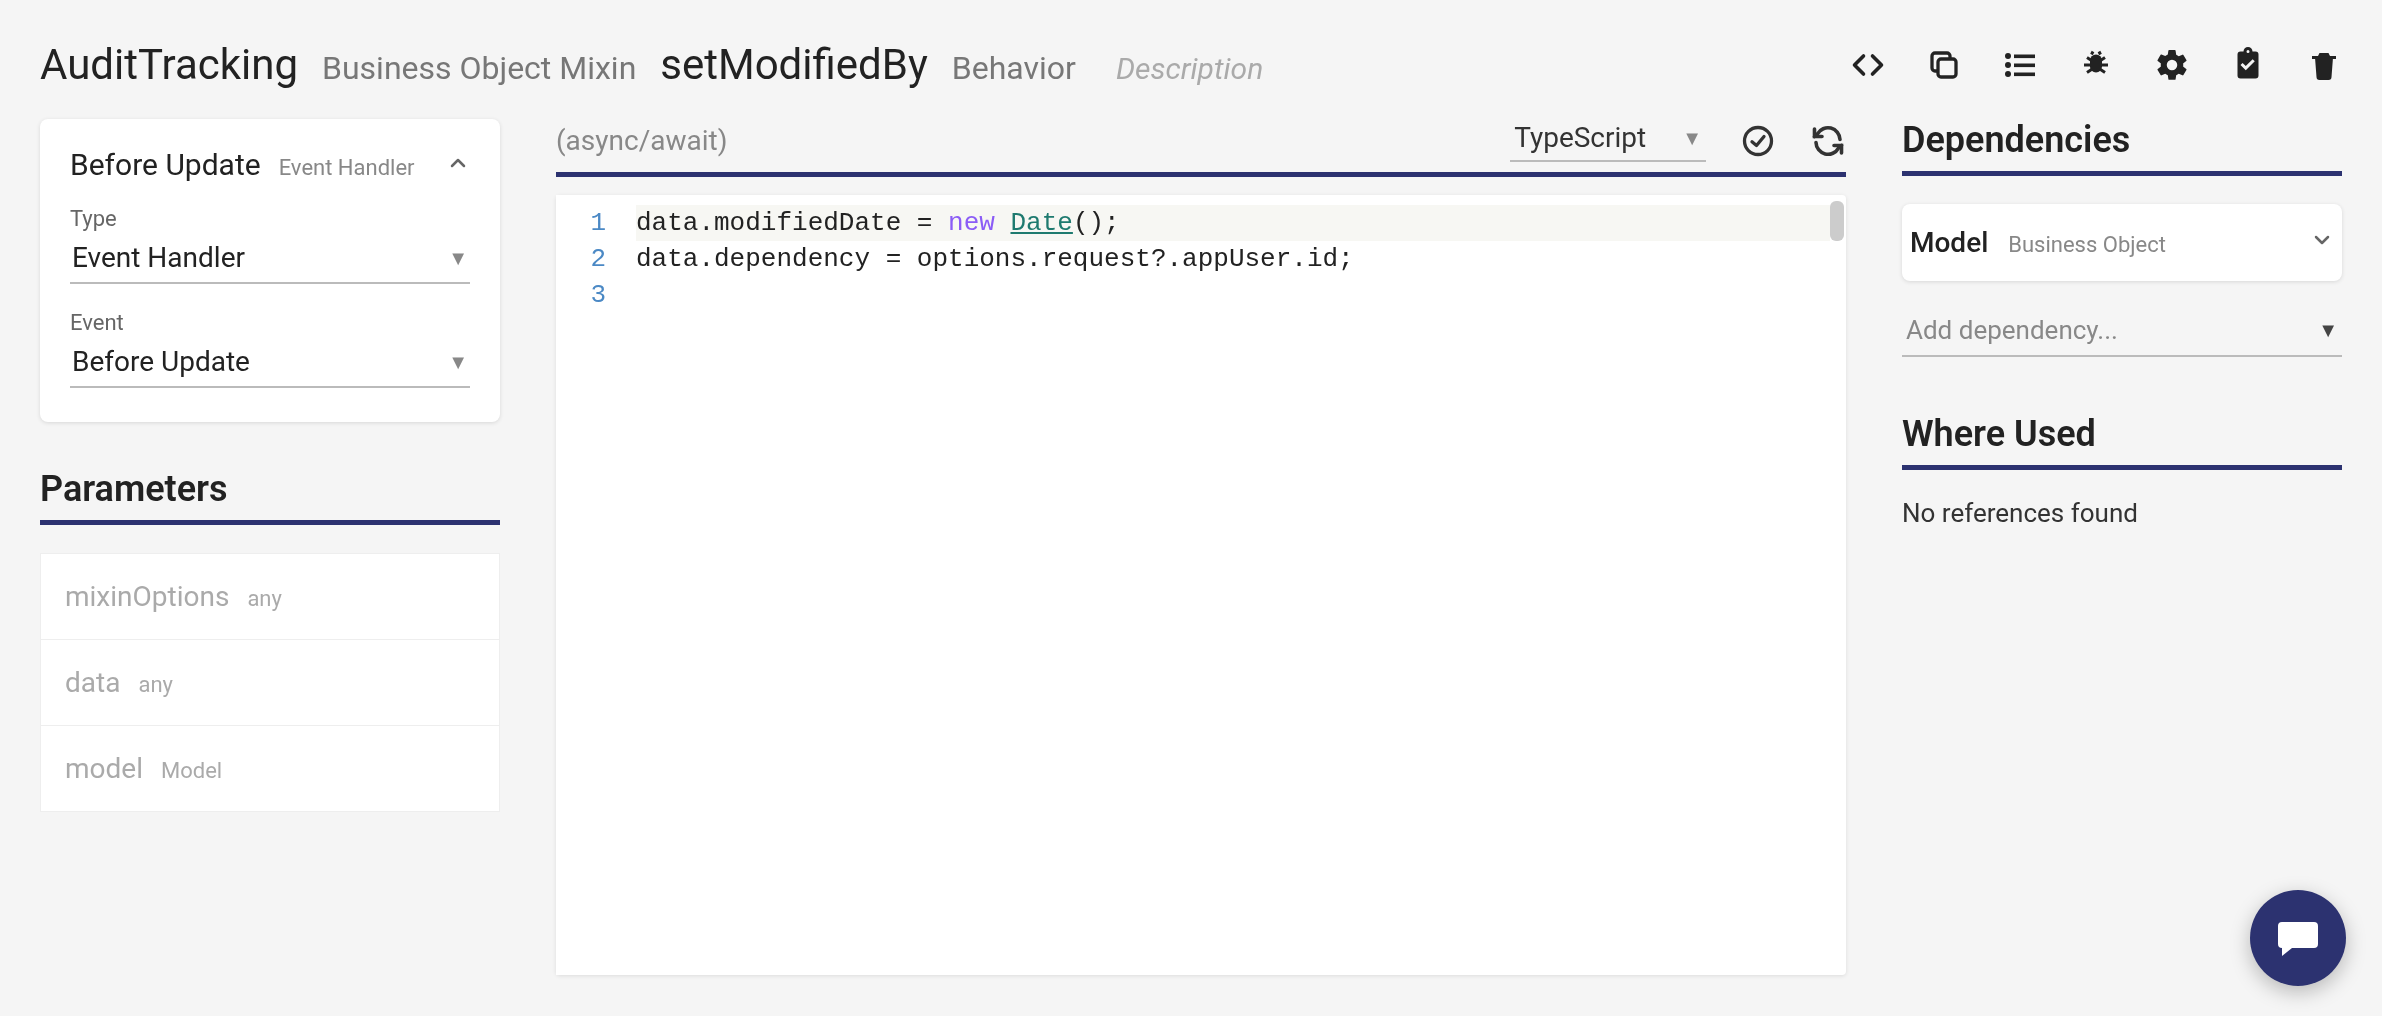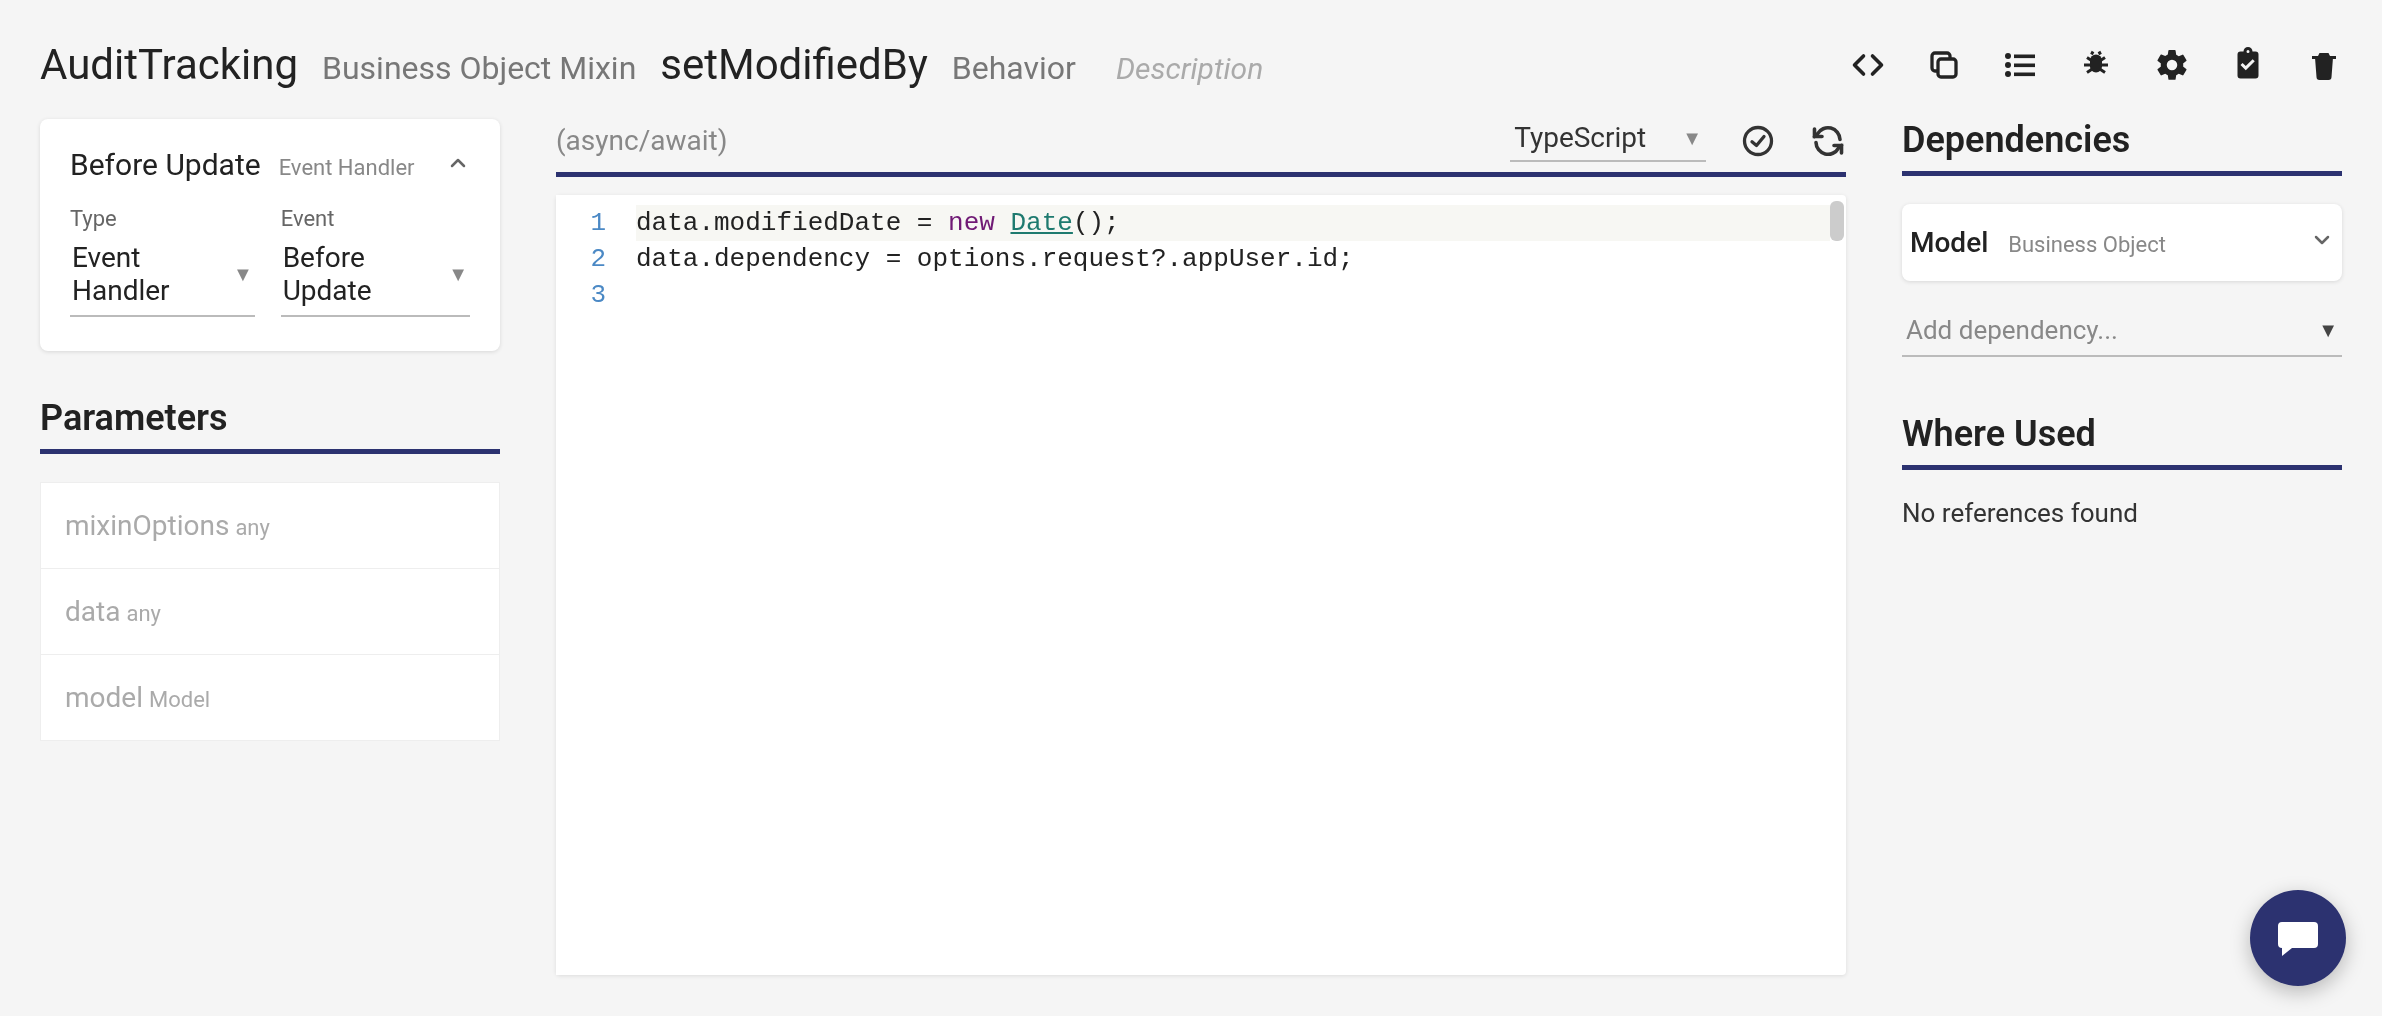--- a/index.html
+++ b/index.html
@@ -110,41 +110,41 @@
   .bt-card { padding: 28px 30px 34px 30px; }
   .bt-card-header {
     display: flex;
     align-items: baseline;
     gap: 18px;
     cursor: pointer;
   }
   .bt-card-header .name { font-size: 30px; font-weight: 400; }
   .bt-card-header .tag  { font-size: 22px; color: #888; }
   .bt-card-header .chev { margin-left: auto; color: #666; font-size: 28px; }
-  .bt-fields { margin-top: 24px; display: flex; flex-direction: row; gap: 26px; }
+  .bt-fields { margin-top: 24px; display: flex; flex-direction: column; gap: 26px; }
   .field-lbl { font-size: 22px; color: #666; margin-bottom: 6px; }
   .field-sel {
     display: flex;
     justify-content: space-between;
     align-items: center;
     border-bottom: 2px solid #bbb;
     padding: 4px 2px 8px 2px;
     font-size: 28px;
     color: #222;
   }
   .field-sel .caret { color: #888; font-size: 20px; }
 
   
   .params-list .param-row {
     background: #fff;
     border: 1px solid #eee;
     padding: 26px 24px;
     display: flex;
     align-items: baseline;
-    gap: 6px;
+    gap: 18px;
   }
   .params-list .param-row + .param-row { border-top: none; }
   .param-name { font-size: 28px; color: #aaa; }
   .param-type { font-size: 22px; color: #aaa; }
 
   
   .editor {
     background: #fff;
     border-radius: 4px;
     box-shadow: 0 1px 4px rgba(0,0,0,0.1);
@@ -164,21 +164,21 @@
   }
   .gutter div { height: 36px; line-height: 36px; }
   .code {
     flex: 1;
     padding: 10px 16px;
     white-space: pre;
     color: #222;
   }
   .code .ln { height: 36px; line-height: 36px; }
   .code .hl-line { background: #f7f7f3; }
-  .kw { color: #701a75; }
+  .kw { color: #8b5cf6; }
   .fn { color: #1e7a6f; text-decoration: underline; }
   .scrollbar-track {
     position: absolute;
     right: 2px;
     top: 6px;
     width: 14px;
     height: 40px;
     background: #ccc;
     border-radius: 6px;
   }

